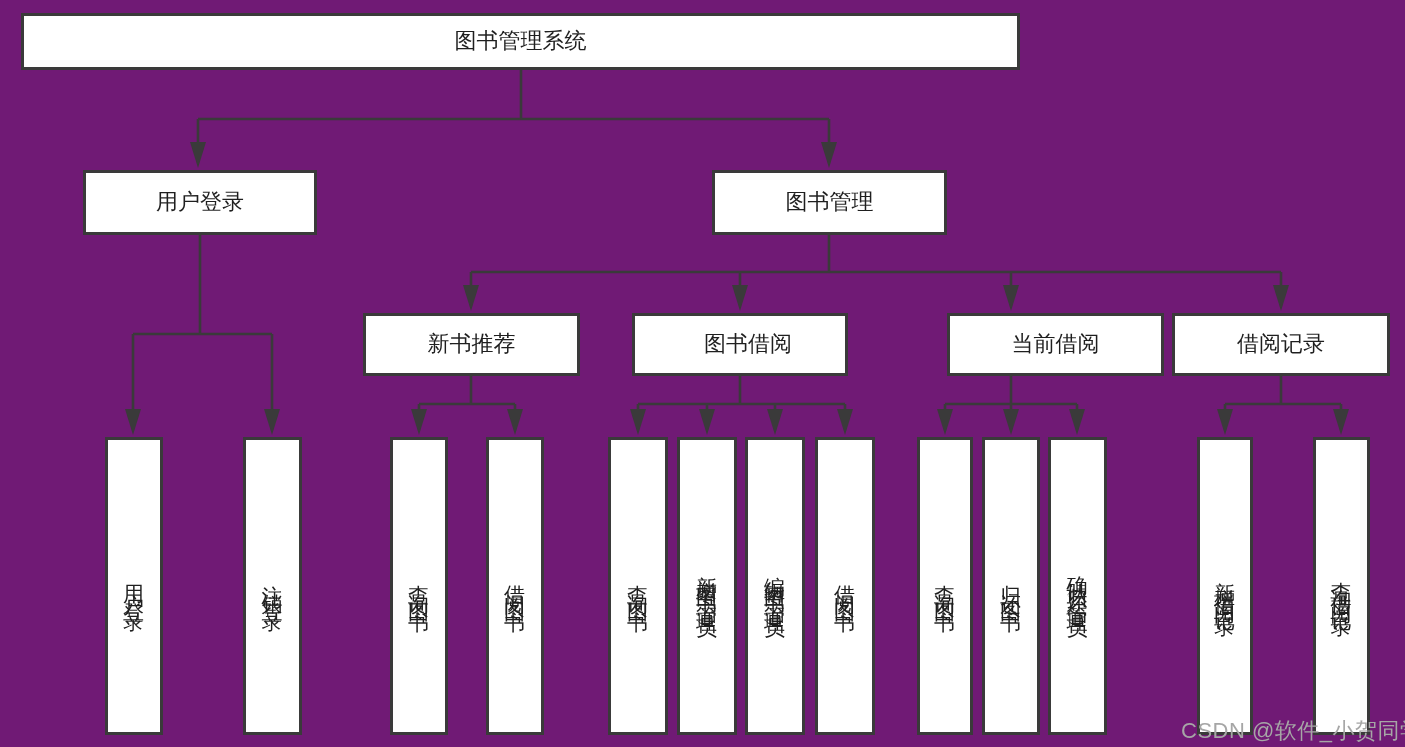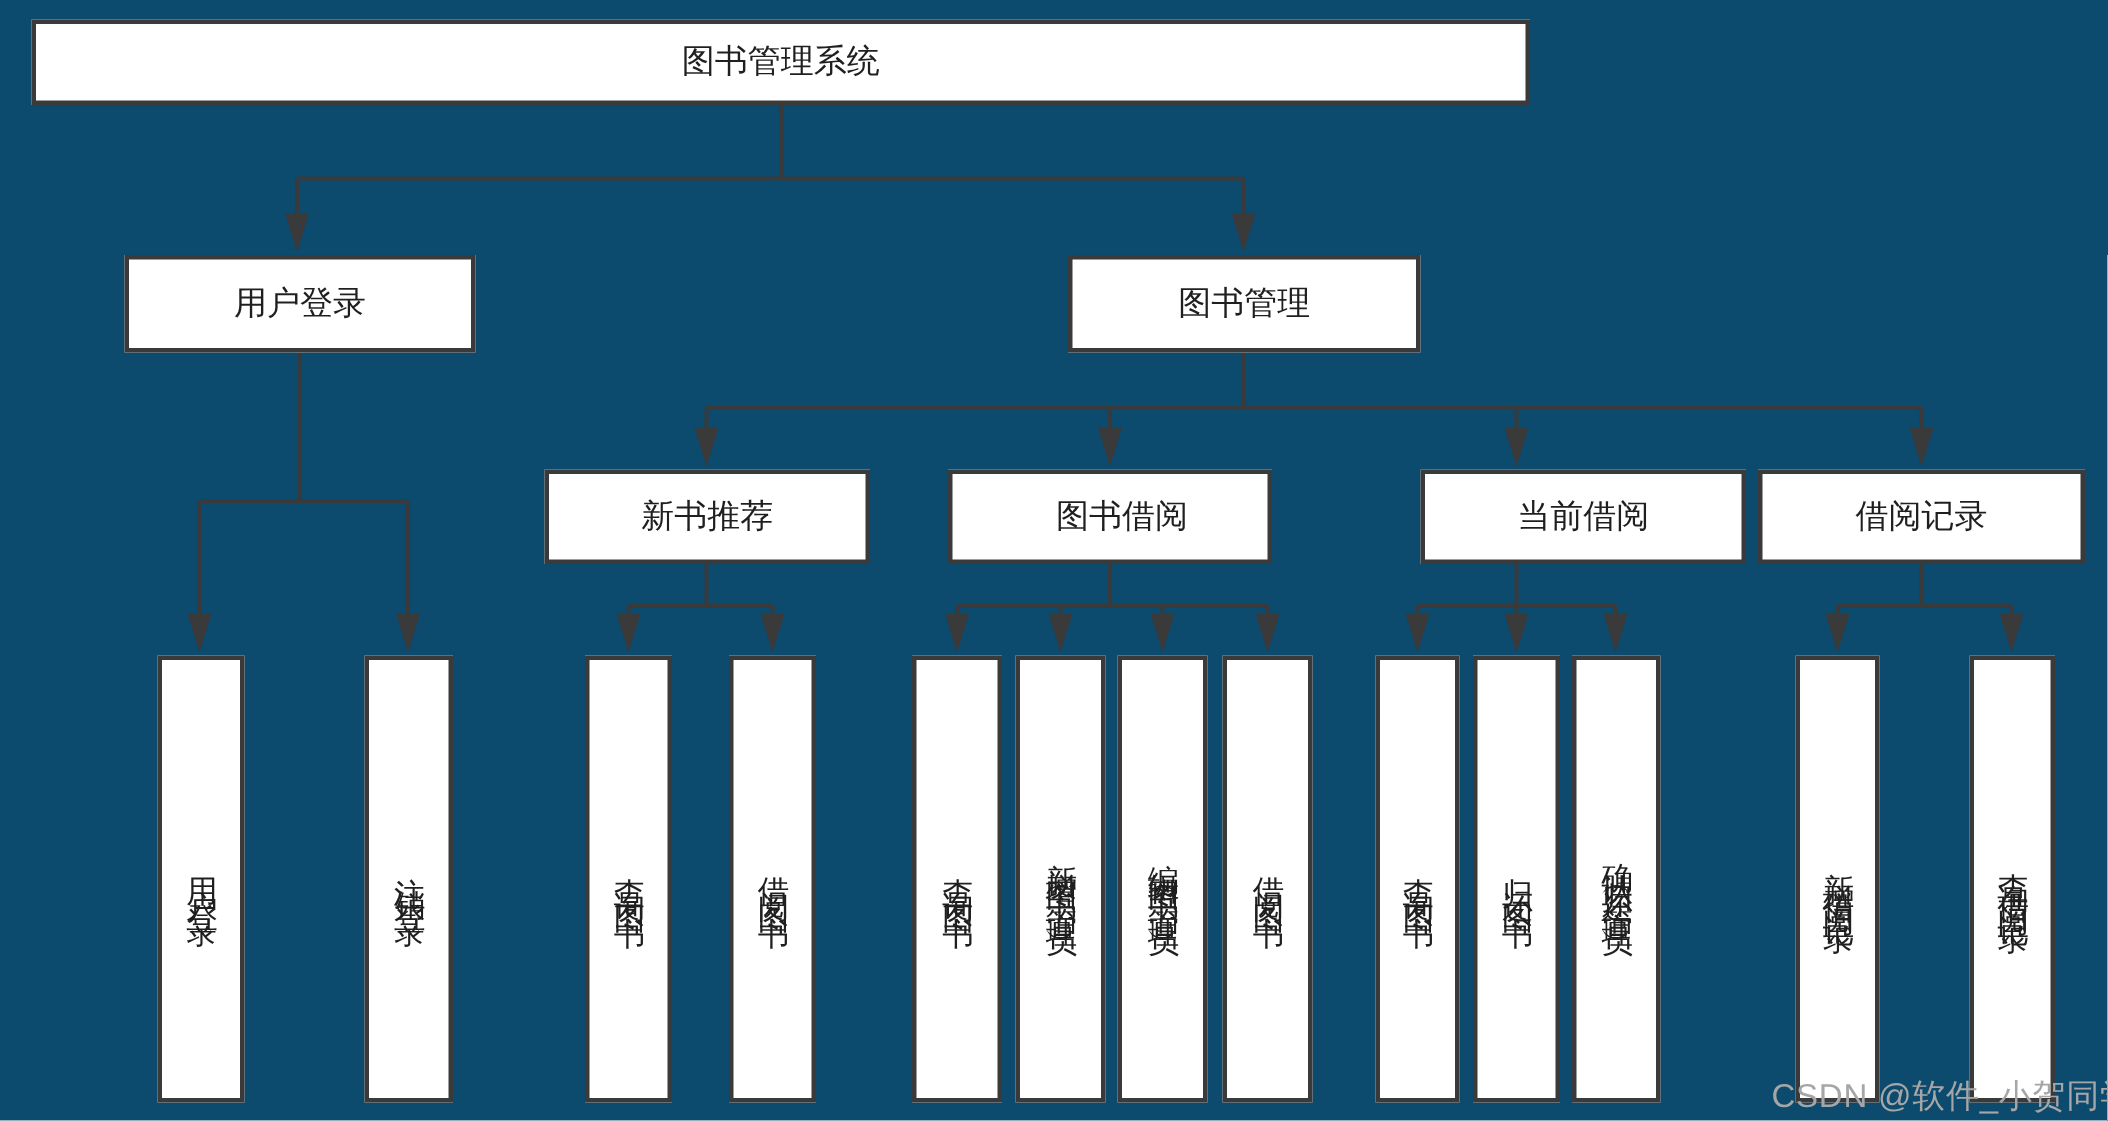--- a/index.html
+++ b/index.html
@@ -1,17 +1,17 @@
 <!DOCTYPE html>
 <html><head>
 <meta charset="utf-8">
 <style>
   html,body{margin:0;padding:0;background:#ffffff;}
   .stage{
-    position:relative;width:1405px;height:747px;background:#0c4a6e;
+    position:relative;width:1405px;height:747px;background:#701a75;
     font-family:"Liberation Sans",sans-serif;overflow:hidden;
   }
   .connectors{position:absolute;left:0;top:0;width:1405px;height:747px;}
   .node{
     position:absolute;box-sizing:border-box;background:#ffffff;
     border:3px solid #3a3a3a;display:flex;align-items:center;justify-content:center;
     font-size:22px;color:#1f1f1f;text-align:center;line-height:1.2;
     z-index:2;
   }
   .vnode{

